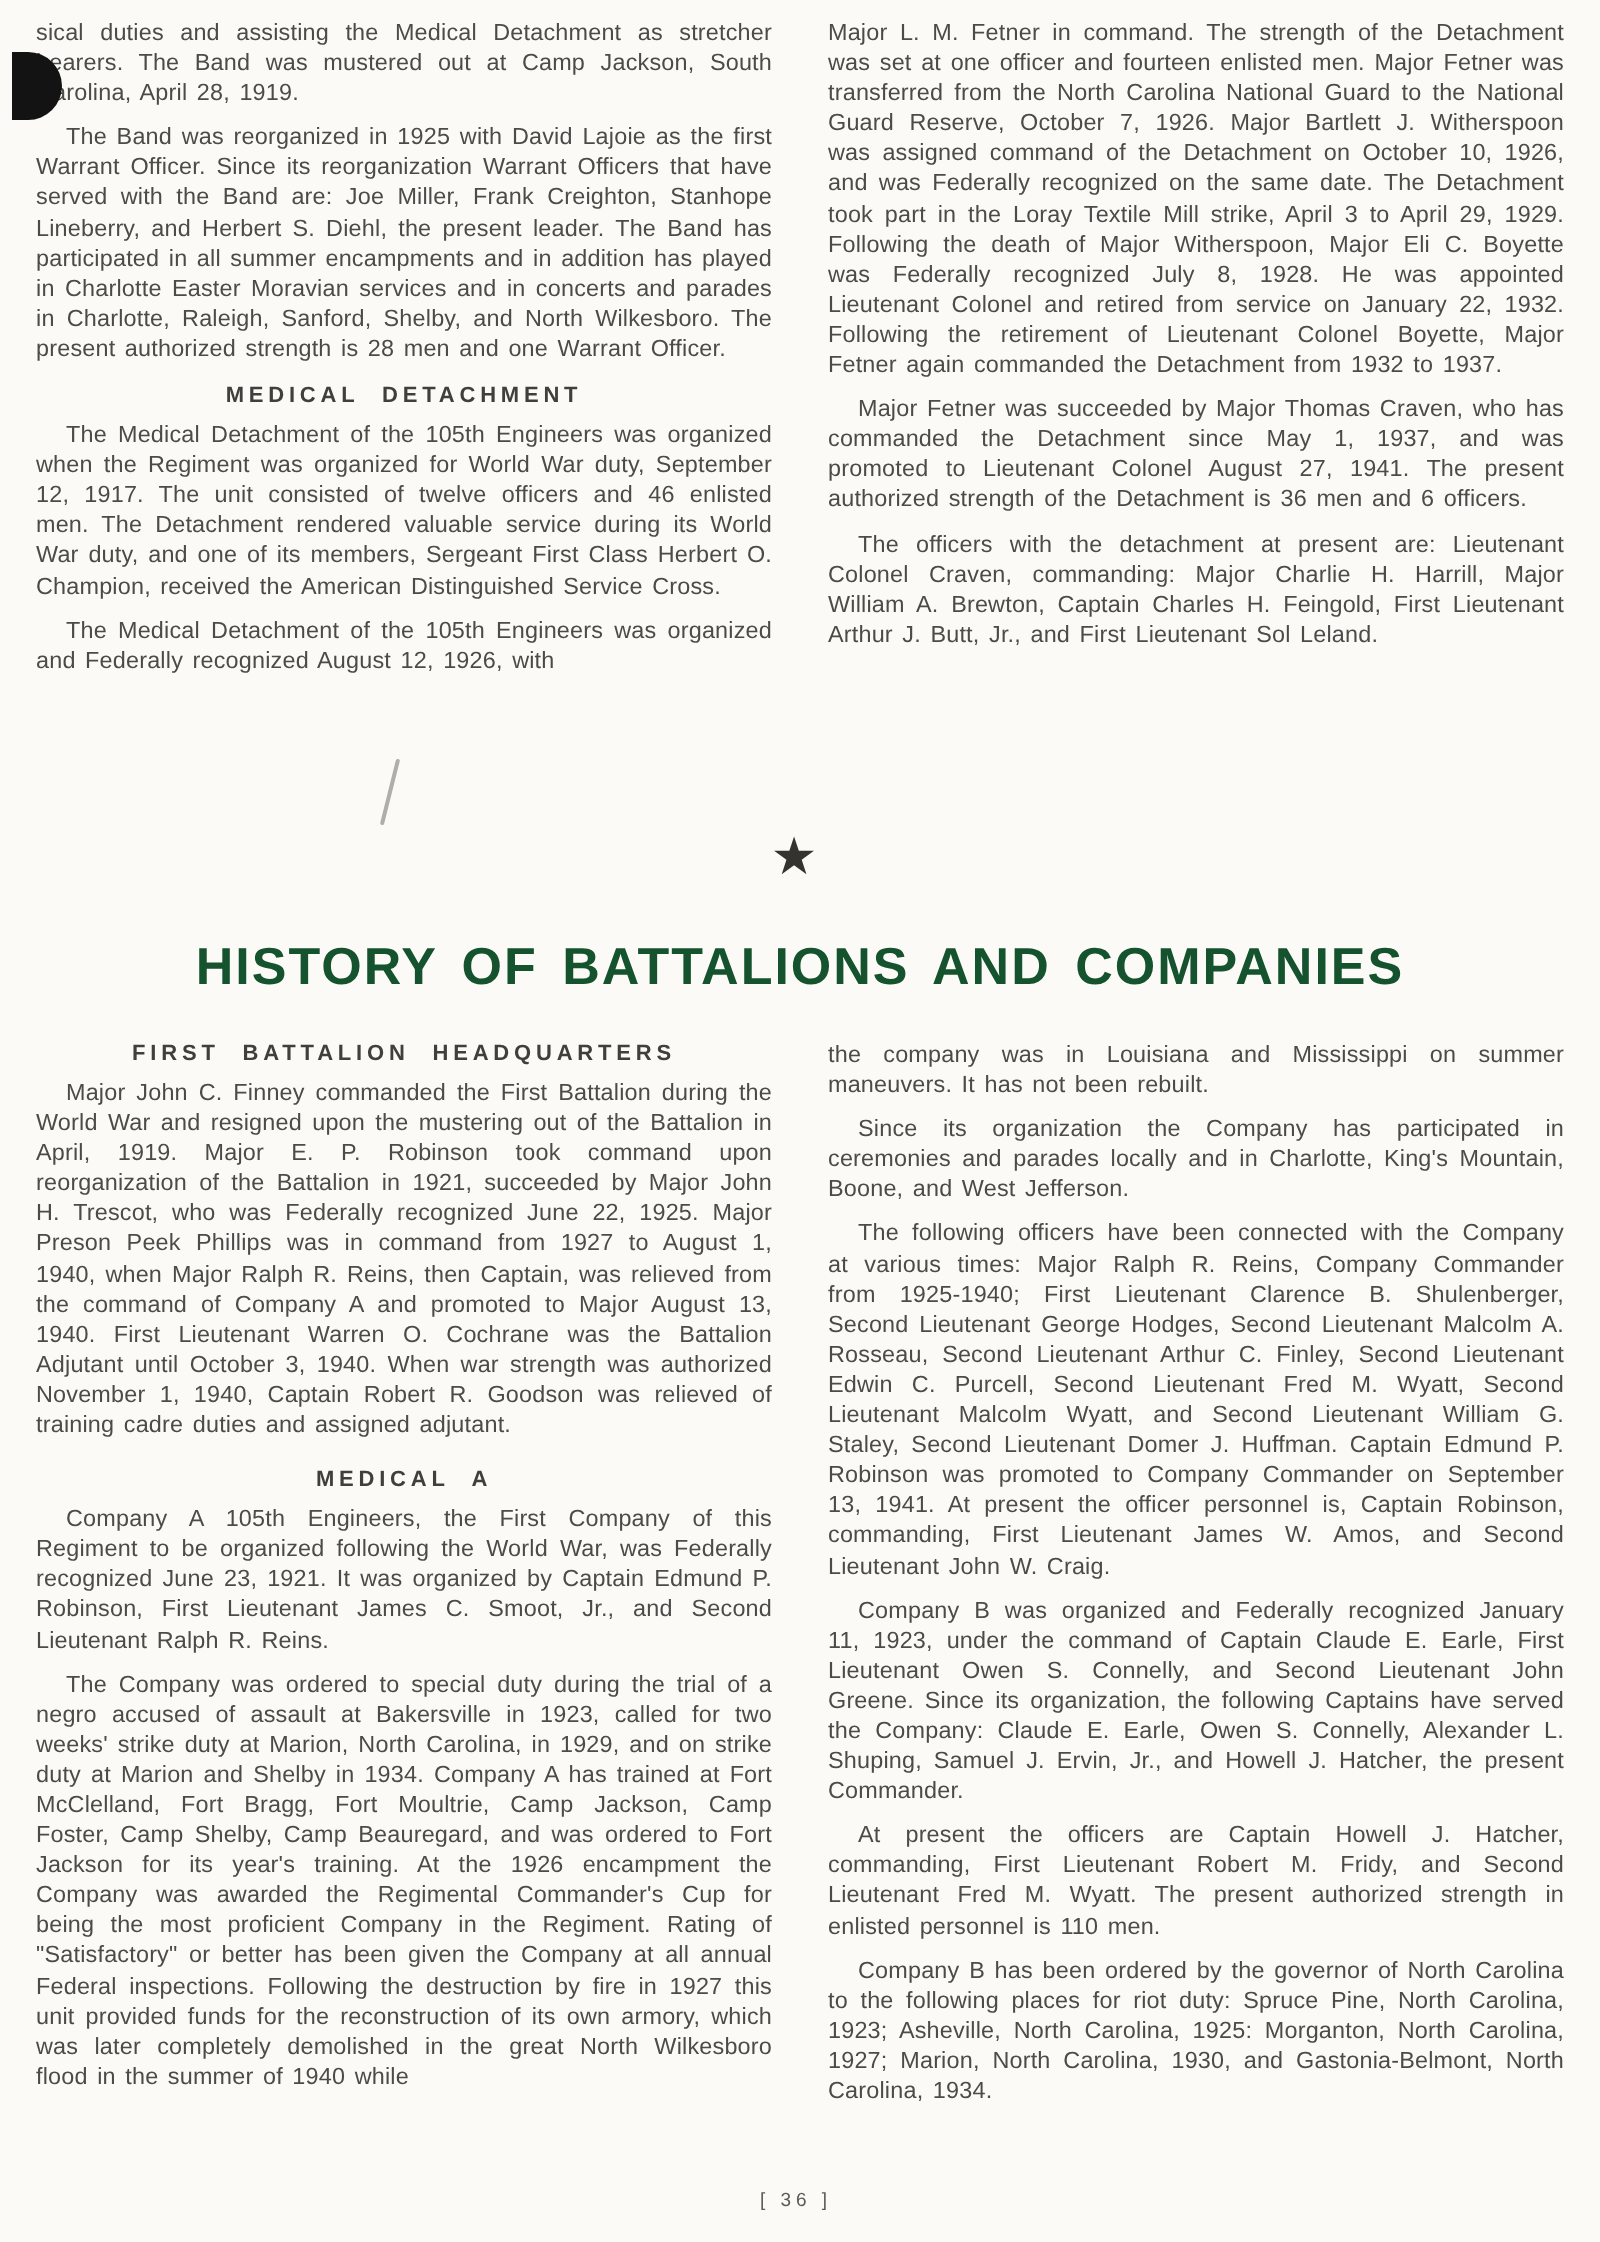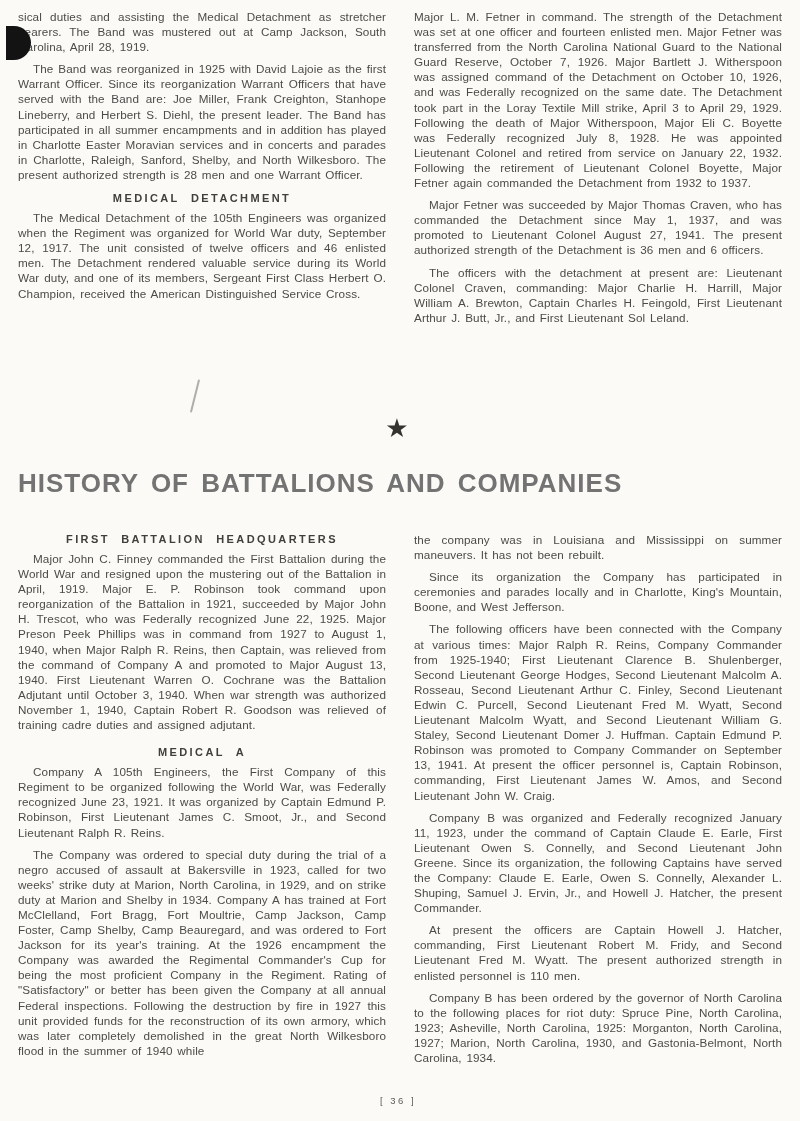--- a/index.html
+++ b/index.html
@@ -51,27 +51,27 @@
 
   .center-block { text-align: center; }
   .star {
     font-size: 26px;
     line-height: 1;
     color: #34332f;
     margin: 16px 0 0 0;
     transform: translateX(-3px);
   }
   .main-heading {
-    margin: 27px 0 33px 0;
-    text-align: left;
+    margin: 27px 0 21px 0;
+    text-align: center;
     font-size: 26px;
     font-weight: 700;
     letter-spacing: 1px;
     word-spacing: 4px;
-    color: #737373;
+    color: #14532d;
   }
 
   .ink-blob {
     position: absolute;
     left: -12px; top: 17px;
     width: 25px; height: 34px;
     background: #131313;
     border-radius: 0 17px 17px 0;
   }
   .pencil-mark {
@@ -98,20 +98,21 @@
 <div class="page">
 
   <div class="two-col section-top">
     <div class="col">
       <span class="ink-blob"></span>
       <span class="pencil-mark"></span>
       <p class="body-text no-indent">sical duties and assisting the Medical Detachment as stretcher bearers. The Band was mustered out at Camp Jackson, South Carolina, April 28, 1919.</p>
       <p class="body-text">The Band was reorganized in 1925 with David Lajoie as the first Warrant Officer. Since its reorganization Warrant Officers that have served with the Band are: Joe Miller, Frank Creighton, Stanhope Lineberry, and Herbert S. Diehl, the present leader. The Band has participated in all summer encampments and in addition has played in Charlotte Easter Moravian services and in concerts and parades in Charlotte, Raleigh, Sanford, Shelby, and North Wilkesboro. The present authorized strength is 28 men and one Warrant Officer.</p>
       <h3 class="sec-heading">MEDICAL DETACHMENT</h3>
       <p class="body-text">The Medical Detachment of the 105th Engineers was organized when the Regiment was organized for World War duty, September 12, 1917. The unit consisted of twelve officers and 46 enlisted men. The Detachment rendered valuable service during its World War duty, and one of its members, Sergeant First Class Herbert O. Champion, received the American Distinguished Service Cross.</p>
+      <p class="body-text">The Medical Detachment of the 105th Engineers was organized and Federally recognized August 12, 1926, with</p>
     </div>
     <div class="col">
       <p class="body-text no-indent">Major L. M. Fetner in command. The strength of the Detachment was set at one officer and fourteen enlisted men. Major Fetner was transferred from the North Carolina National Guard to the National Guard Reserve, October 7, 1926. Major Bartlett J. Witherspoon was assigned command of the Detachment on October 10, 1926, and was Federally recognized on the same date. The Detachment took part in the Loray Textile Mill strike, April 3 to April 29, 1929. Following the death of Major Witherspoon, Major Eli C. Boyette was Federally recognized July 8, 1928. He was appointed Lieutenant Colonel and retired from service on January 22, 1932. Following the retirement of Lieutenant Colonel Boyette, Major Fetner again commanded the Detachment from 1932 to 1937.</p>
       <p class="body-text">Major Fetner was succeeded by Major Thomas Craven, who has commanded the Detachment since May 1, 1937, and was promoted to Lieutenant Colonel August 27, 1941. The present authorized strength of the Detachment is 36 men and 6 officers.</p>
       <p class="body-text">The officers with the detachment at present are: Lieutenant Colonel Craven, commanding: Major Charlie H. Harrill, Major William A. Brewton, Captain Charles H. Feingold, First Lieutenant Arthur J. Butt, Jr., and First Lieutenant Sol Leland.</p>
     </div>
   </div>
 
   <div class="center-block">
     <div class="star">★</div>

